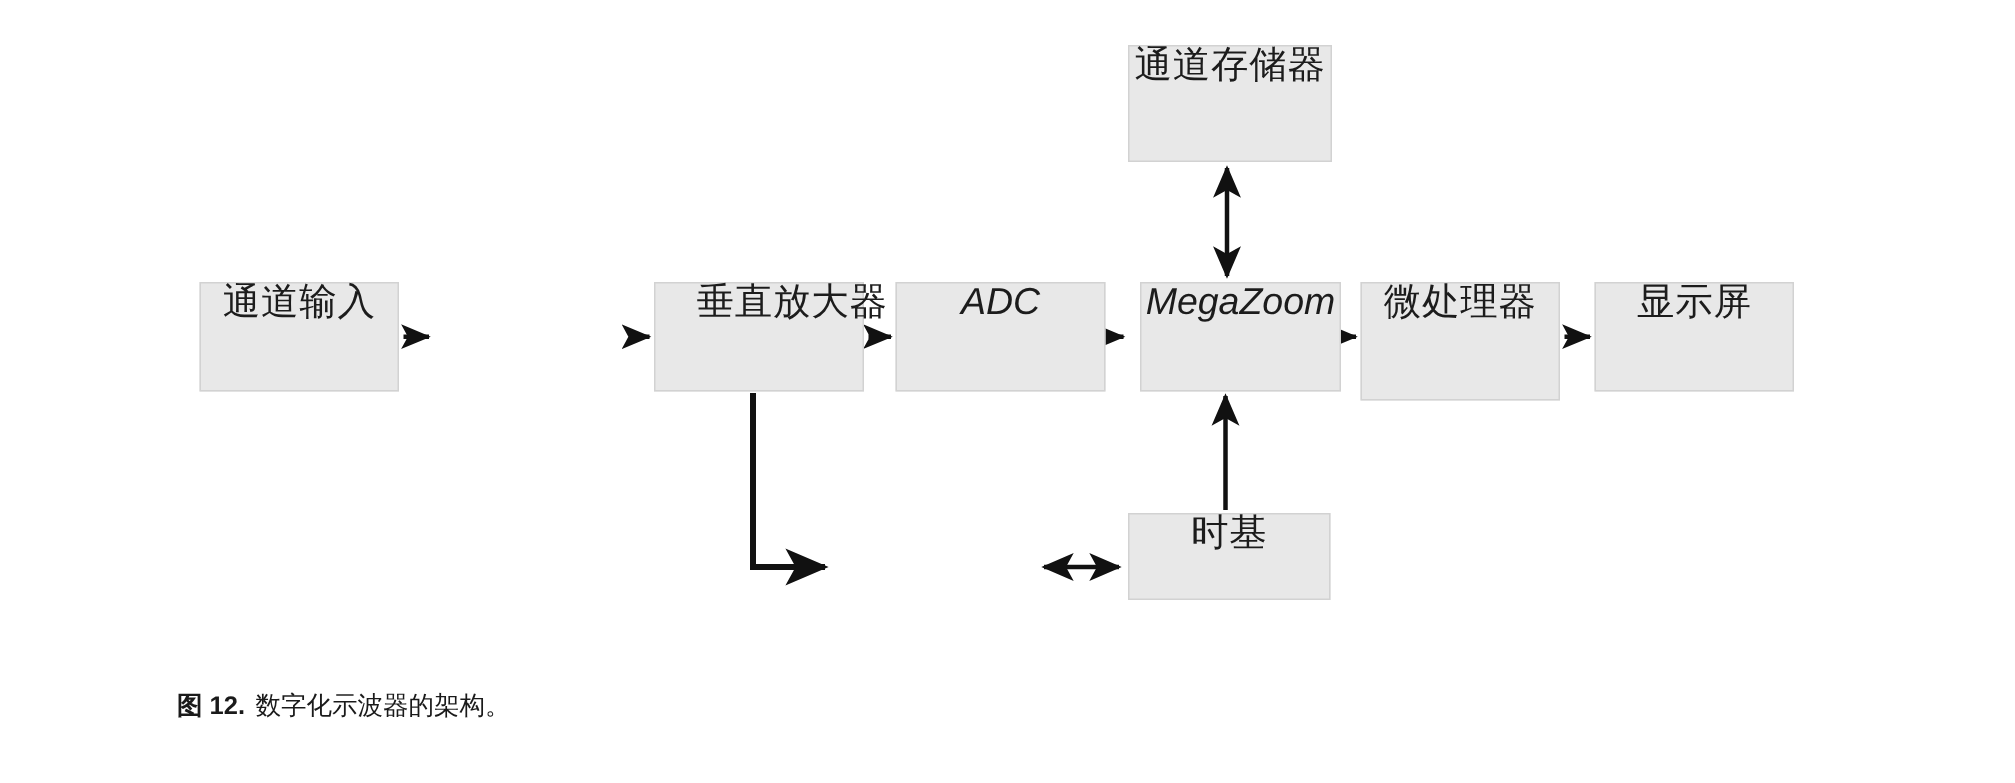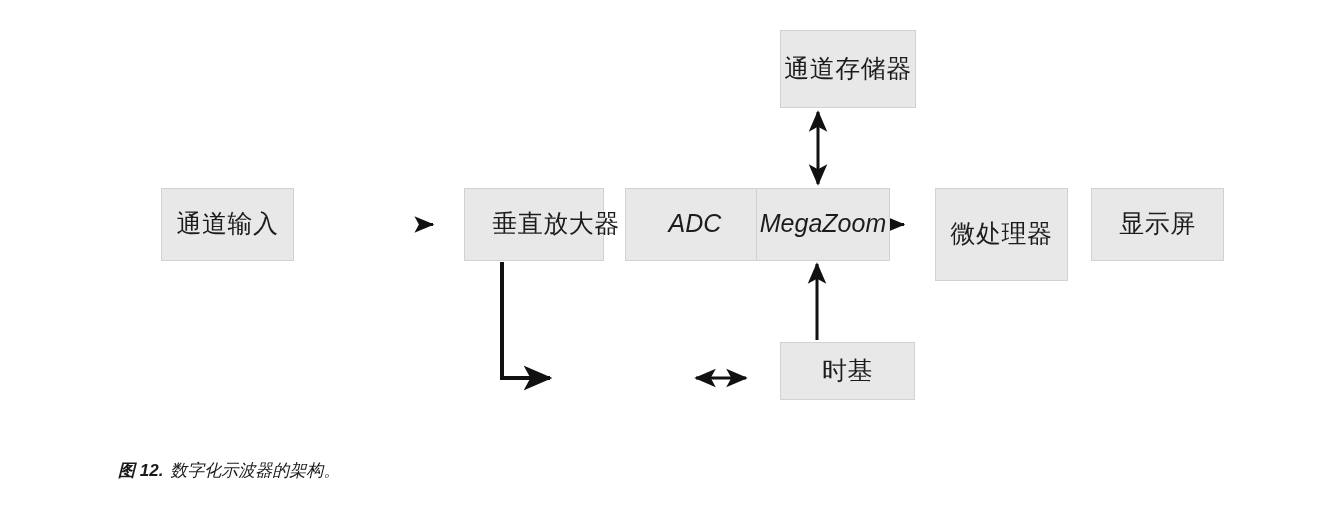--- a/index.html
+++ b/index.html
@@ -26,64 +26,61 @@
     top: 0;
     width: 1343px;
     height: 522px;
   }
   .node {
     position: absolute;
     box-sizing: border-box;
     background: #e8e8e8;
     border: 1px solid #d2d2d2;
     display: flex;
-    align-items: center;
     justify-content: center;
     font-size: 25px;
     line-height: 1;
     letter-spacing: 0.5px;
     color: #1c1c1c;
     white-space: nowrap;
     box-shadow: 0 0 0 0 rgba(0,0,0,0);
-    margin-left: 28px;
   }
   .node-label {
     display: block;
     padding-bottom: 2px;
   }
   .node-latin .node-label {
     letter-spacing: 0px;
     font-style: italic;
   }
 
   
   #node-channel-input { left: 133px; top: 188px; width: 133px; height: 73px; }
   #node-attenuator    { left: 290px; top: 188px; width: 133px; height: 73px; }
   #node-vertical-amp  { left: 436px; top: 188px; width: 140px; height: 73px; padding-left: 44px; }
   #node-adc           { left: 597px; top: 188px; width: 140px; height: 73px; }
-  #node-megazoom      { left: 728px; top: 188px; width: 134px; height: 73px; }
-  #node-microprocessor{ left: 907px; top: 188px; width: 133px; height: 93px; }
+  #node-megazoom      { left: 760px; top: 188px; width: 134px; height: 73px; }
+  #node-microprocessor{ left: 907px; top: 188px; width: 133px; height: 79px; }
   #node-display       { left: 1063px; top: 188px; width: 133px; height: 73px; }
 
   
   #node-channel-memory{ left: 752px; top: 30px; width: 136px; height: 78px; }
 
   
   #node-trigger       { left: 555px; top: 342px; width: 135px; height: 73px; }
   #node-timebase      { left: 752px; top: 342px; width: 135px; height: 58px; }
 
   #caption {
     position: absolute;
     left: 118px;
     top: 459px;
     font-size: 17px;
     line-height: 1.4;
     color: #1a1a1a;
     white-space: nowrap;
-    font-style: italic;
   }
   #caption .caption-label {
     font-weight: bold;
     margin-right: 7px;
   }
   #caption .caption-text {
     font-weight: normal;
   }
 </style>
 </head>

